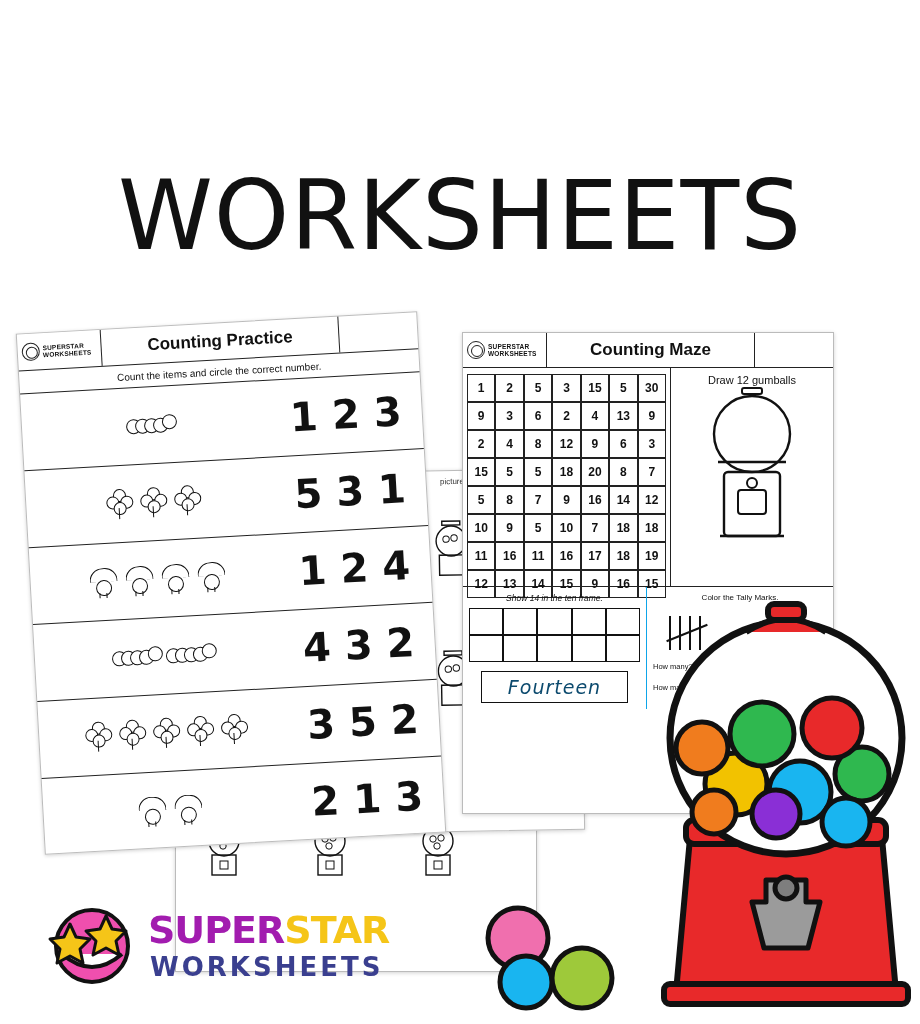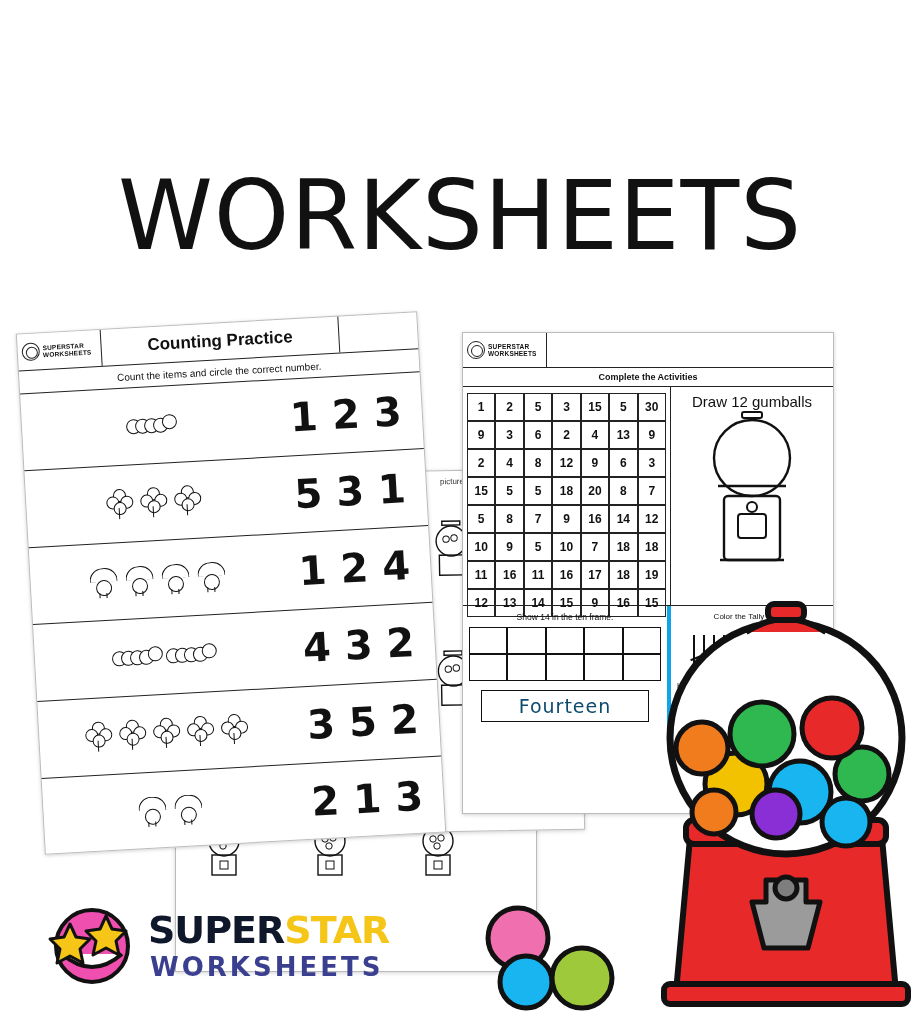--- a/index.html
+++ b/index.html
@@ -124,24 +124,24 @@
     font-size:9px;font-weight:700;color:#111;border-bottom:1px solid #222;
   }
   .mz-body{display:flex;height:218px;border-bottom:1px solid #222;}
   .mz-grid-wrap{width:208px;border-right:1px solid #222;padding:6px 4px;box-sizing:border-box;}
   .mz-grid{display:grid;grid-template-columns:repeat(7,1fr);width:100%;}
   .mz-cell{
     height:28px;border:0.8px solid #222;display:flex;align-items:center;justify-content:center;
     font-size:12px;font-weight:700;color:#111;box-sizing:border-box;
   }
   .mz-right{flex:1;display:flex;flex-direction:column;align-items:center;padding-top:6px;}
-  .mz-right .cap{font-size:15px;color:#111;}
+  .mz-right .cap{font-size:11px;color:#111;}
   .gum-bw{width:96px;height:160px;}
   .mz-lower{display:flex;height:auto;}
-  .mz-tenframe{width:208px;border-right:4px solid #0ea5e9;padding:6px;box-sizing:border-box;}
+  .mz-tenframe{width:184px;border-right:1px solid #0ea5e9;padding:6px;box-sizing:border-box;font-style:italic;}
   .mz-tenframe .cap{font-size:8.5px;color:#111;text-align:center;margin-bottom:5px;}
   .tenframe{display:grid;grid-template-columns:repeat(5,1fr);width:100%;}
   .tenframe div{height:27px;border:1.3px solid #111;box-sizing:border-box;}
   .word-line{
     margin:9px 12px 0 12px;border:1.4px solid #111;height:30px;display:flex;
     align-items:center;justify-content:center;font-size:19px;color:#0c4a6e;
     font-family:"DejaVu Sans", sans-serif;letter-spacing:1px;
   }
   .mz-tally{flex:1;padding:6px 6px 0 6px;box-sizing:border-box;}
   .mz-tally .cap{font-size:8px;color:#111;text-align:center;}
@@ -159,21 +159,21 @@
 
   
   .gum-big{position:absolute;left:650px;top:588px;width:272px;height:420px;}
 
   
   .logo{position:absolute;left:40px;top:898px;width:380px;height:96px;}
   .logo-text{
     position:absolute;left:108px;top:10px;
     font-family:"DejaVu Sans", sans-serif;font-weight:700;
   }
-  .logo-super{font-size:38px;letter-spacing:-1px;color:#0f172a;}
+  .logo-super{font-size:38px;letter-spacing:-1px;color:#a21caf;}
   .logo-star{font-size:38px;letter-spacing:-1px;color:#f5c518;}
   .logo-ws{
     position:absolute;left:110px;top:54px;font-size:26px;letter-spacing:3px;
     color:#3a3f8f;font-weight:700;font-family:"DejaVu Sans", sans-serif;
   }
 </style>
 </head>
 <body>
 
 <div class="stage">
@@ -237,24 +237,24 @@
 
   <div class="sheet sheet-right">
     <div class="mz-head">
       <div class="ws-logo">
         <span class="mark"></span>
         <span class="txt">
           <span>SUPERSTAR</span><br>
           <span>WORKSHEETS</span>
         </span>
       </div>
+      <div class="ws-title">Counting Maze</div>
       <div class="ws-namebox"></div>
     </div>
 
-    <div class="mz-sub">Complete the Activities</div>
 
     <div class="mz-body">
       <div class="mz-grid-wrap">
         <div class="mz-grid" id="maze-grid">
             <div class="mz-cell">1</div>
             <div class="mz-cell">2</div>
             <div class="mz-cell">5</div>
             <div class="mz-cell">3</div>
             <div class="mz-cell">15</div>
             <div class="mz-cell">5</div>

